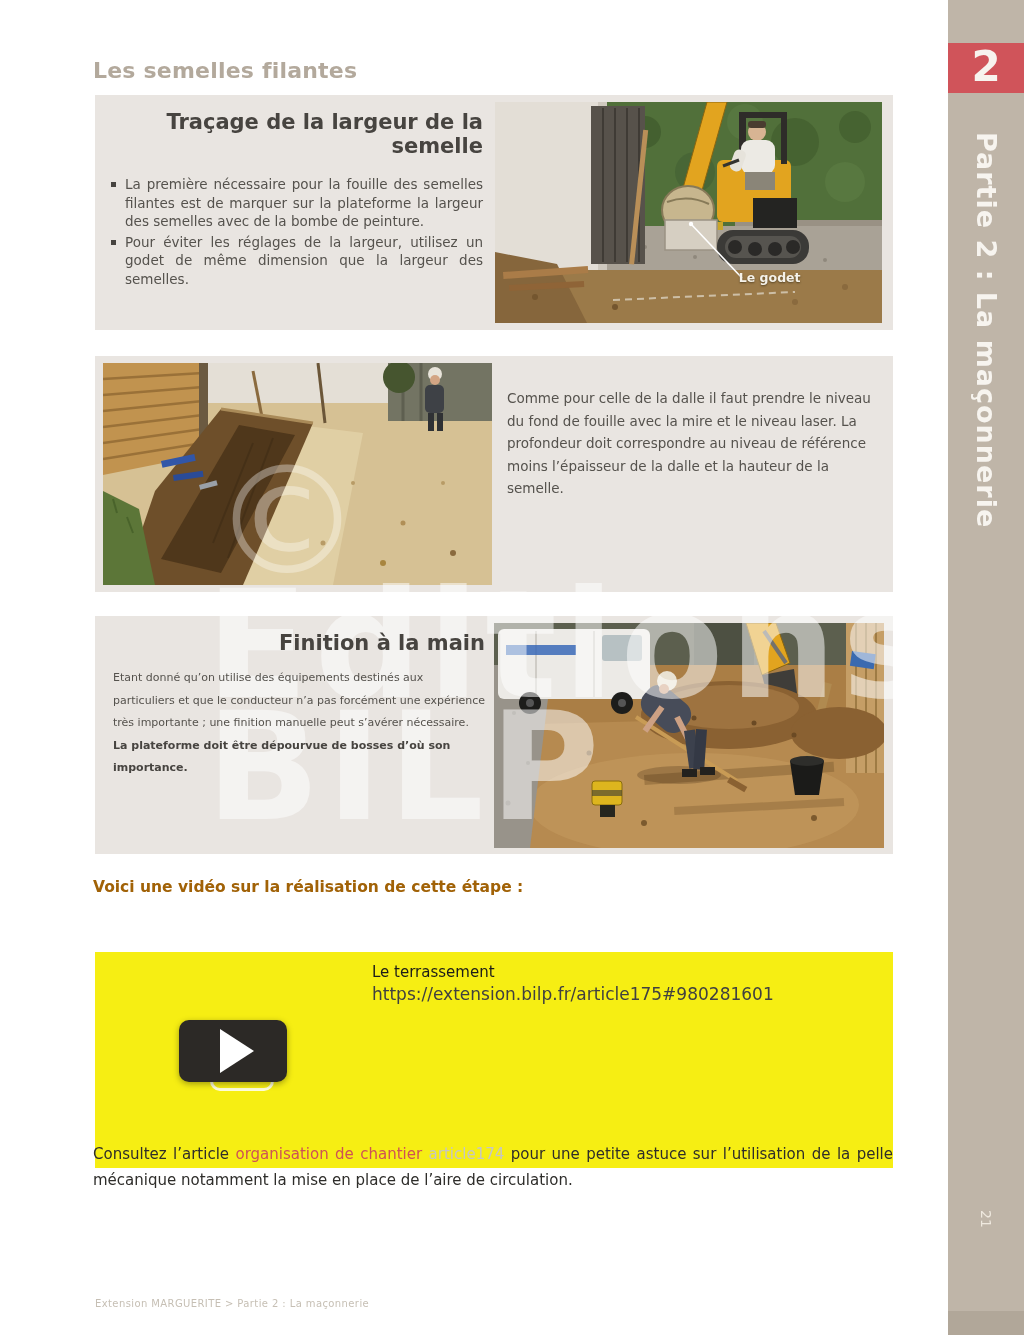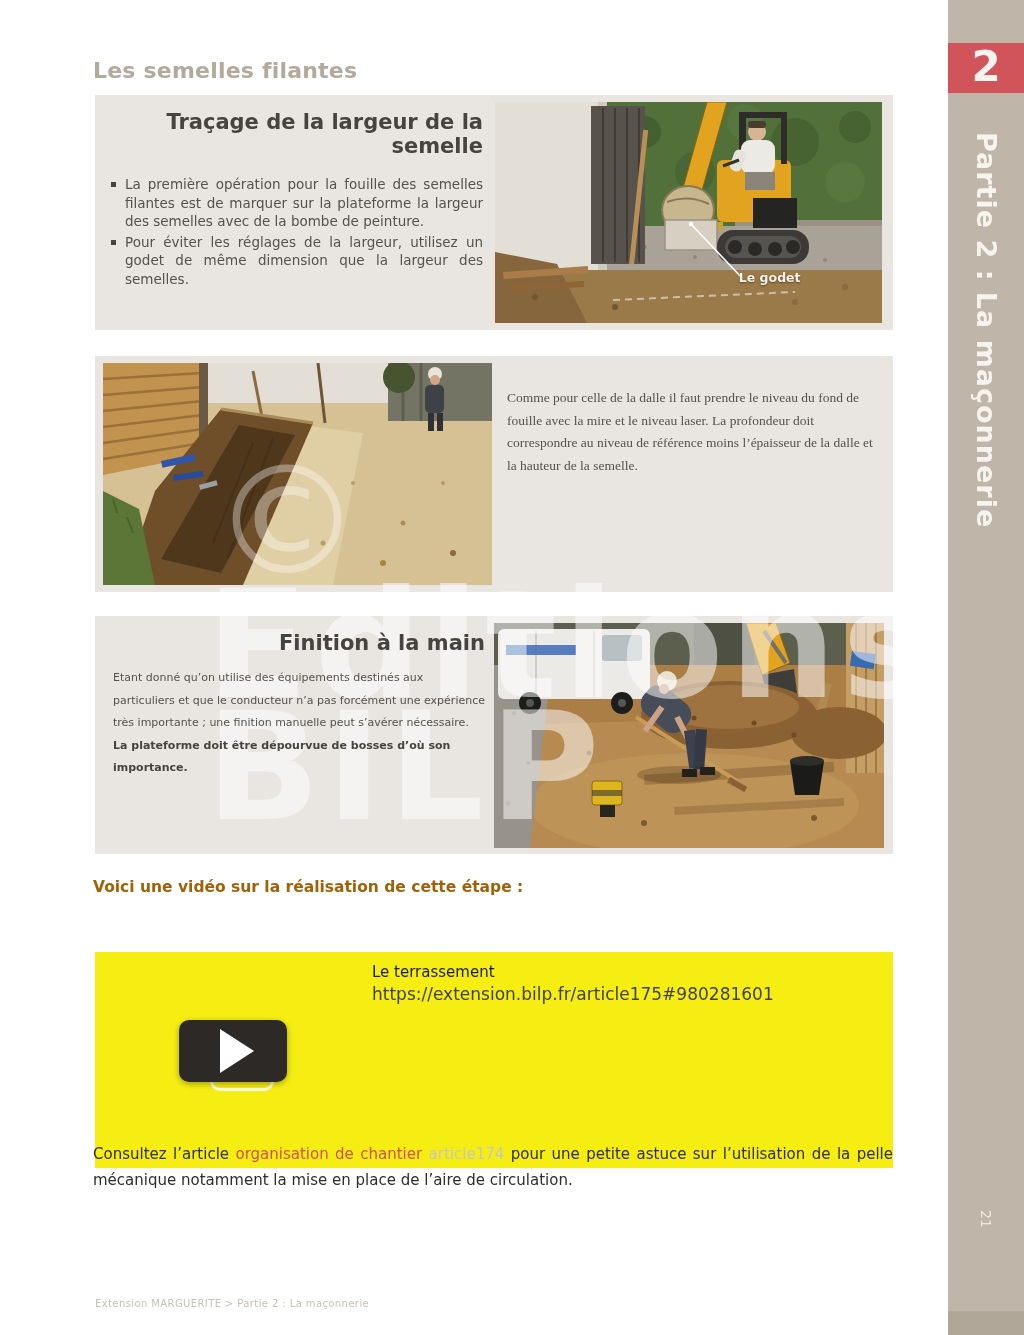--- a/index.html
+++ b/index.html
@@ -22,21 +22,21 @@
   .block3 { top:616px; height:238px; }
   .block h2 { font-size:21px; font-weight:bold; color:#474440; }
   .txtcol { position:absolute; z-index:5; }
   .b1-text { left:16px; top:15px; width:372px; }
   .b1-text h2 { text-align:right; }
   .b1-text ul { list-style:none; margin-top:17px; }
   .b1-text li { display:flex; gap:9px; margin-bottom:2px; }
   .b1-text .sq { flex:none; width:5px; height:5px; background:#474440; margin-top:7px; }
   .b1-text li span.btxt { display:block; flex:1; font-size:13.5px; line-height:18.5px; text-align:justify; }
   .b2-text { left:412px; top:16px; width:375px; }
-  .b2-text p { margin-top:15px; font-size:13.5px; line-height:22.5px;font-family:Liberation Serif, serif; }
+  .b2-text p { margin-top:15px; font-size:13.5px; line-height:22.5px; }
   .b3-text { left:18px; top:15px; width:372px; }
   .b3-text h2 { text-align:right; }
   .b3-text p { margin-top:12px; font-size:11px; line-height:22.5px; }
   .b3-text strong { color:#474440; }
   
   .photo { position:absolute; z-index:1; overflow:hidden; }
   .photo svg { display:block; width:100%; height:100%; }
   .photo1 { left:400px; top:7px;  width:387px; height:221px; background:#7f1d1d; }
   .photo2 { left:8px;   top:7px;  width:389px; height:222px; background:#d6c194; }
   .photo3 { left:399px; top:7px;  width:390px; height:225px; background:#b68a50; }
@@ -126,21 +126,21 @@
 <div class="page">
 
   <h1 class="page-title">Les semelles filantes</h1>
 
   <section class="block block1">
     <div class="txtcol b1-text">
       <h2>Traçage de la largeur de la semelle</h2>
       <ul>
         <li>
           <span class="sq"></span>
-          <span class="btxt">La première opération pour la fouille des semelles filantes est de marquer sur la plateforme la largeur des semelles avec de la bombe de peinture.</span>
+          <span class="btxt">La première nécessaire pour la fouille des semelles filantes est de marquer sur la plateforme la largeur des semelles avec de la bombe de peinture.</span>
         </li>
         <li>
           <span class="sq"></span>
           <span class="btxt">Pour éviter les réglages de la largeur, utilisez un godet de même dimension que la largeur des semelles.</span>
         </li>
       </ul>
     </div>
     <figure class="photo photo1">
       <svg viewBox="0 0 387 221" preserveAspectRatio="none" aria-hidden="true">
         <rect x="0" y="0" width="112" height="170" fill="#e3ded6"></rect>

